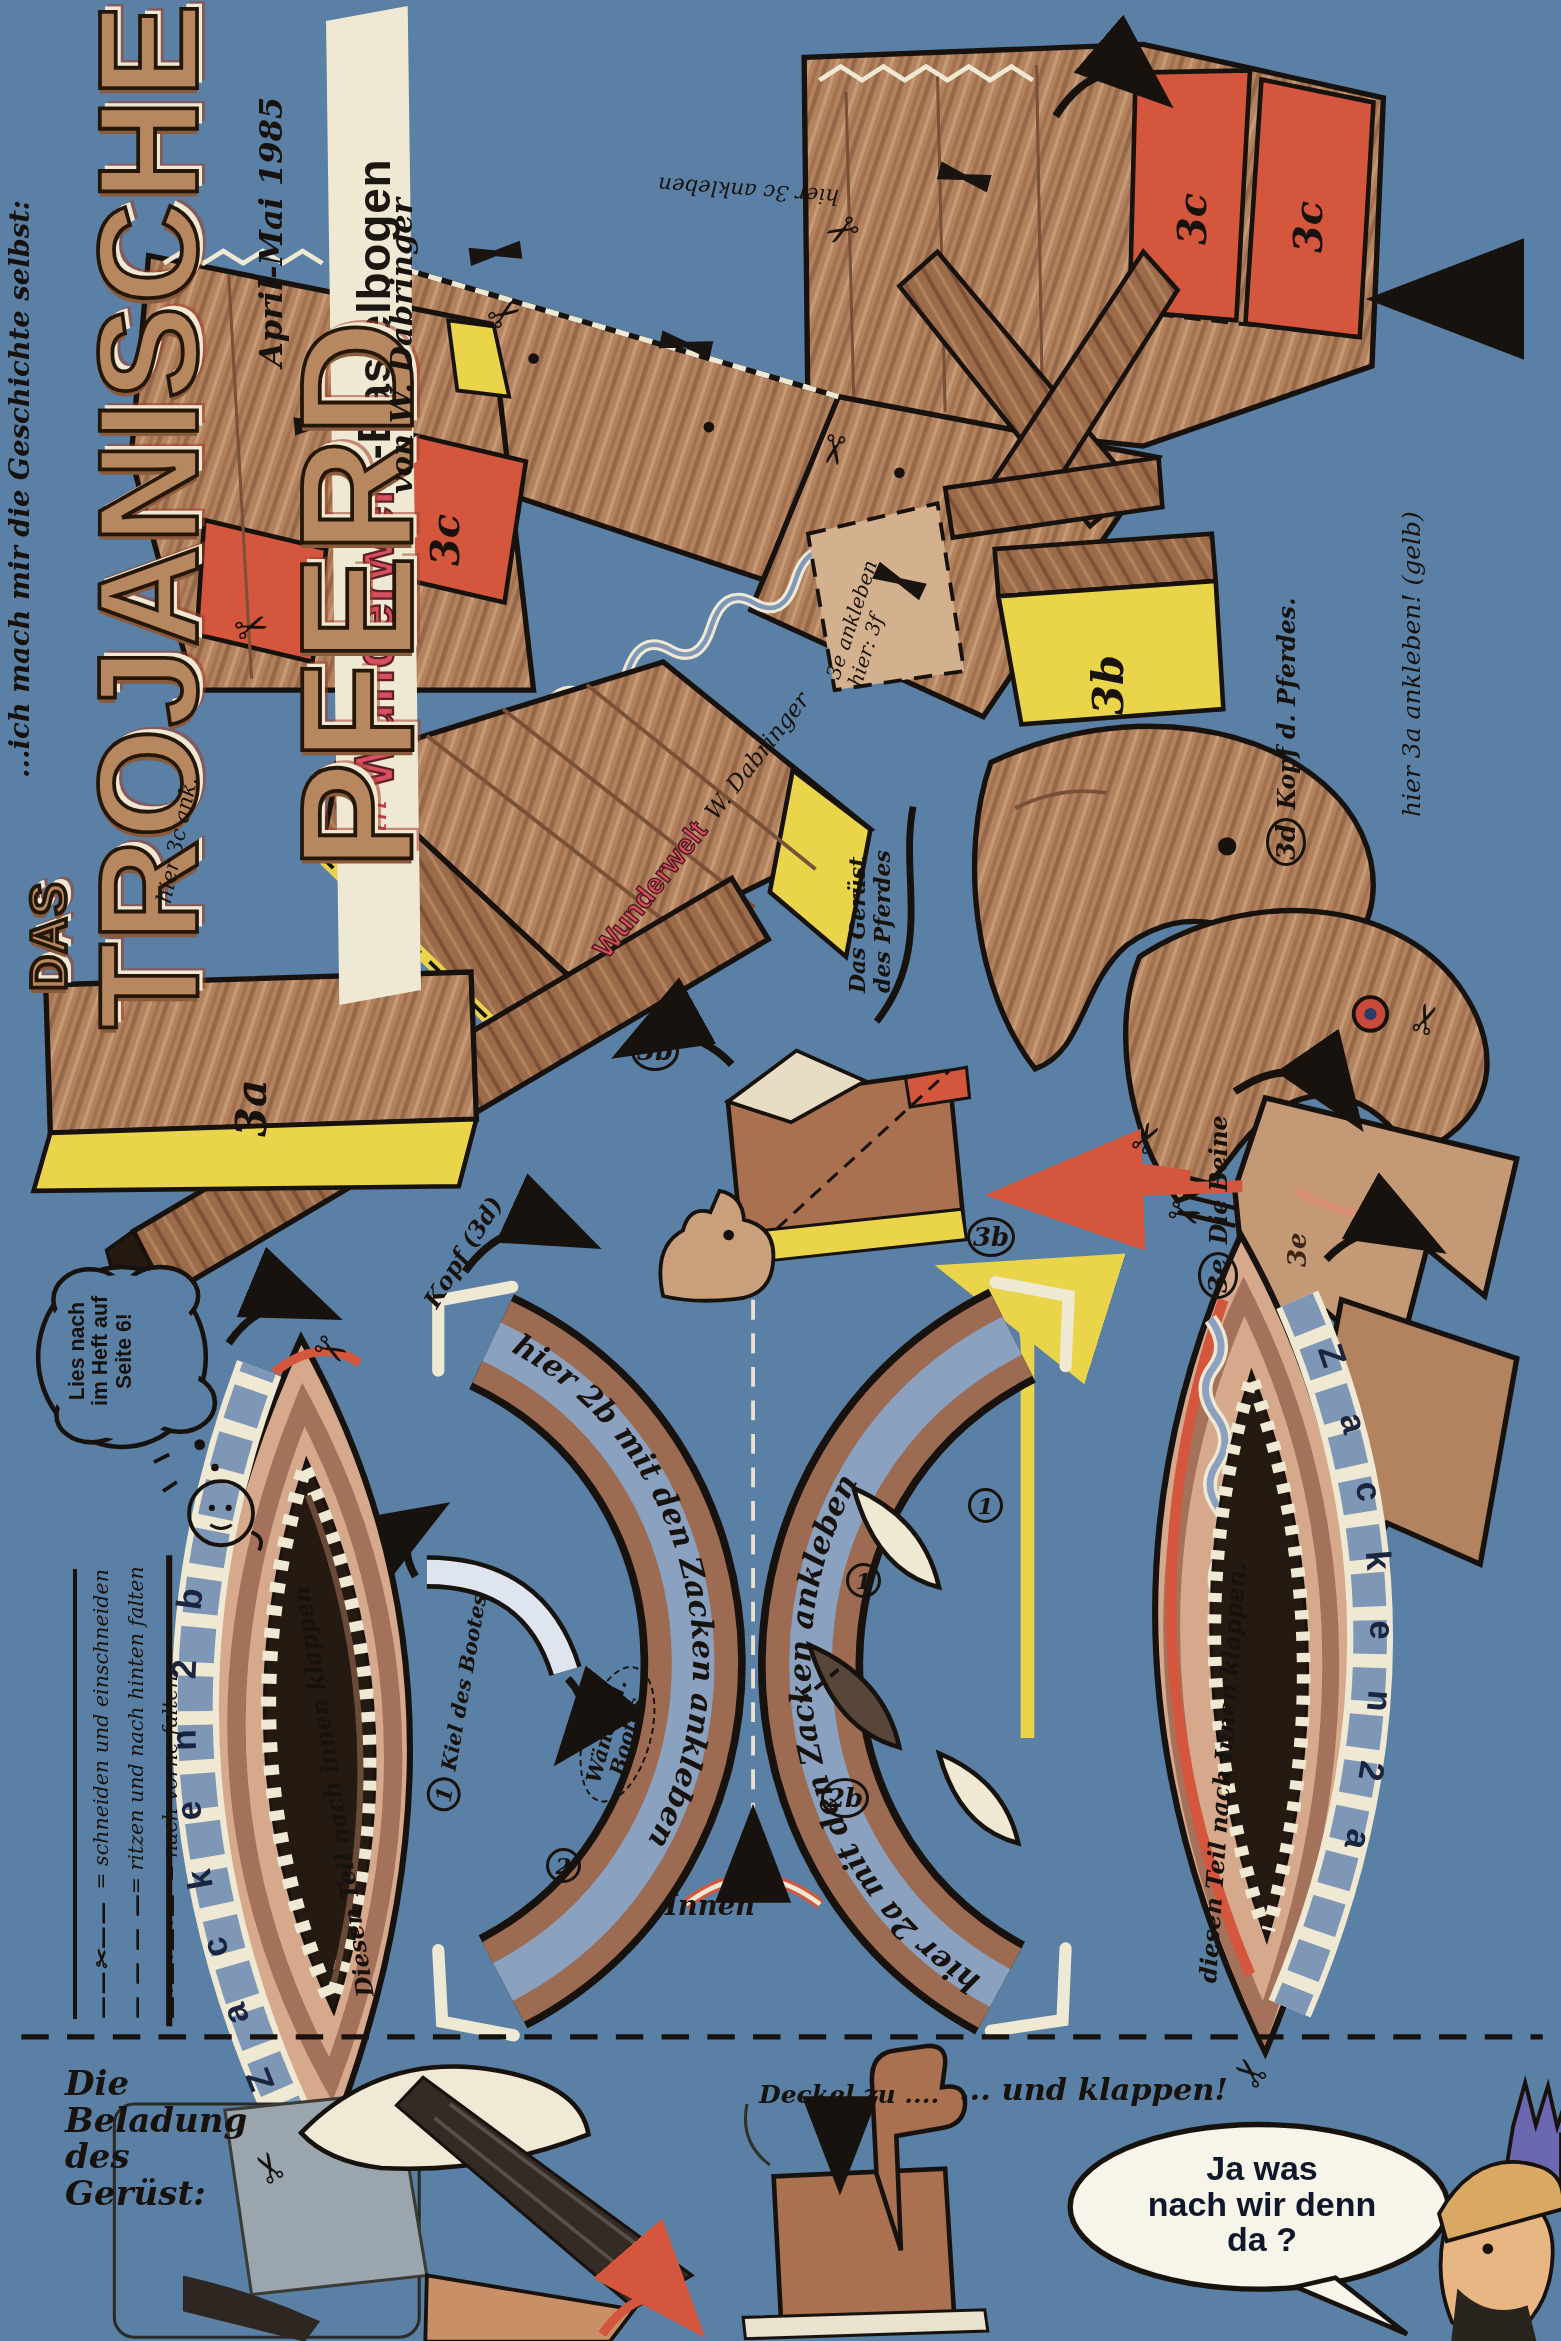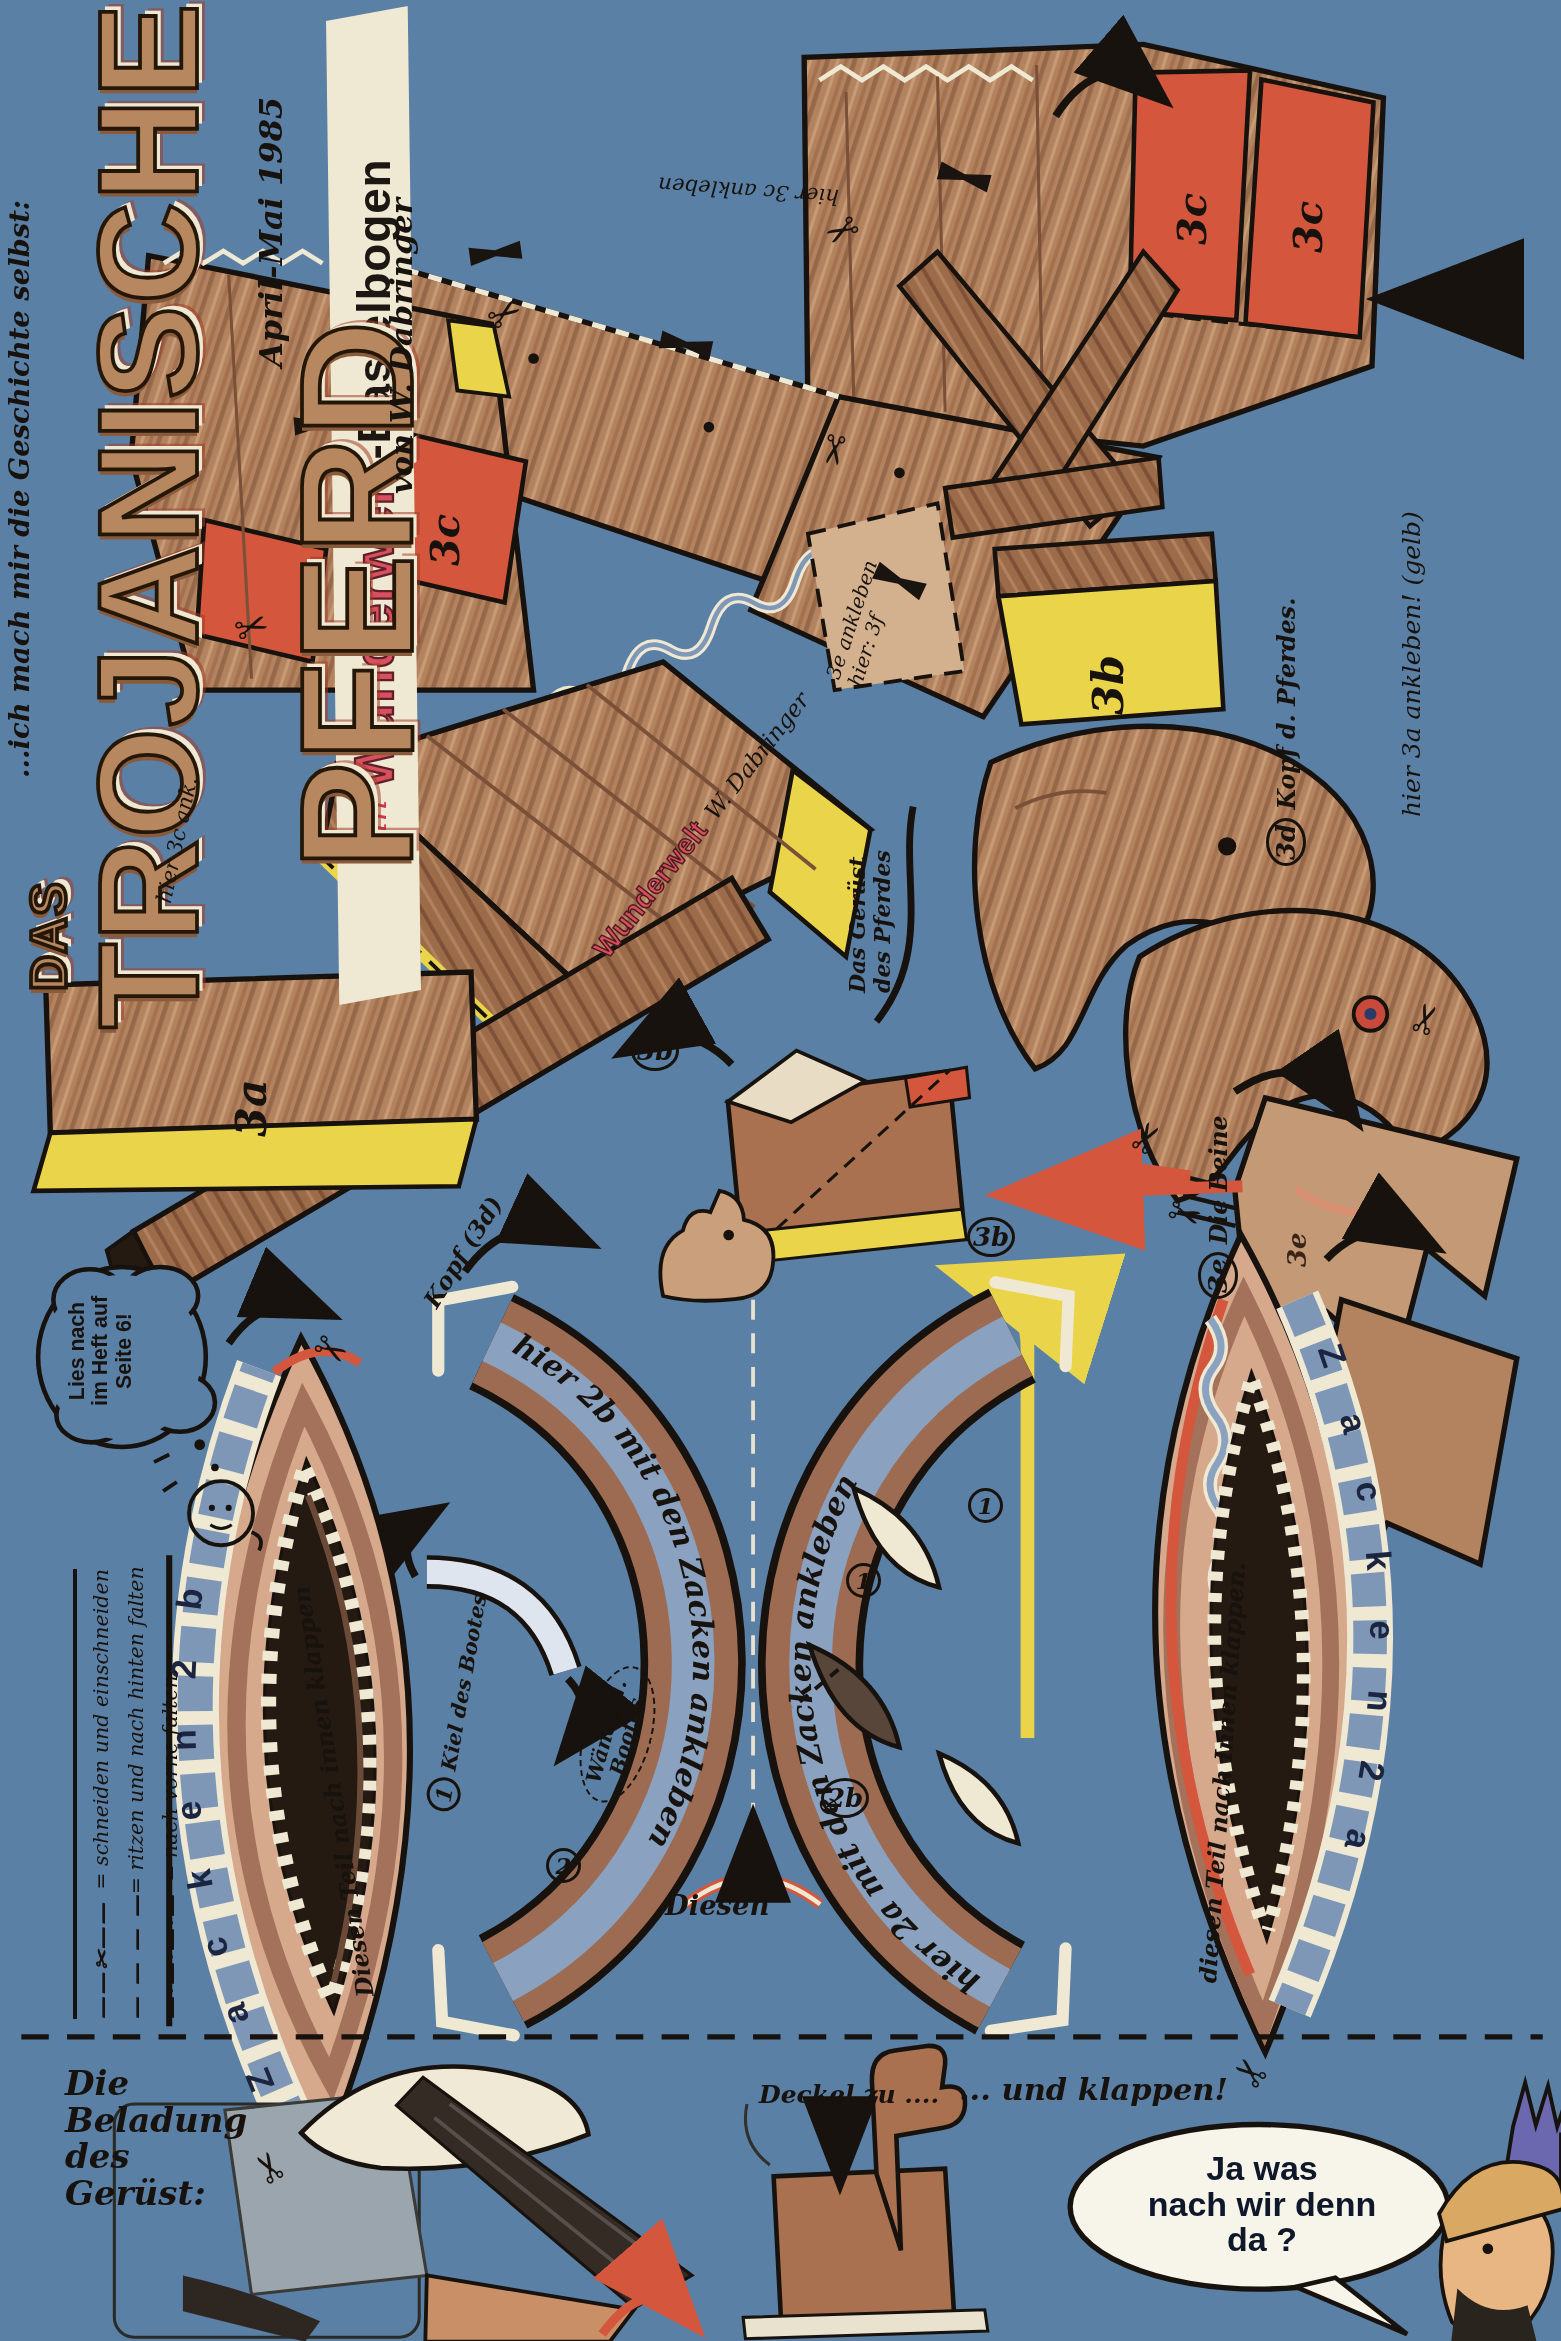--- a/index.html
+++ b/index.html
@@ -388,21 +388,21 @@
 </div>
 
 <div class="lbl hand waende" style="left:566px;top:1793px;font-weight:bold;transform:rotate(-75deg);transform-origin:0 0;">
   <span>Wände d.</span><br>
   <span>Bootes</span>
 </div>
 <div class="lbl" style="left:546px;top:1848px;">
   <span class="circ" style="min-width:35px;height:35px;font-size:23px;">2</span>
 </div>
 
-<div class="lbl hand" style="left:665px;top:1889px;font-size:27.4px;font-weight:bold;">Diesen</div>
+<div class="lbl hand" style="left:665px;top:1889px;font-size:27.4px;font-weight:bold;">Innen</div>
 
 <div class="lbl hand" style="left:352px;top:1999px;width:602px;font-size:23.6px;font-weight:bold;transform:rotate(-99deg);transform-origin:0 0;">Diesen Teil nach innen klappen</div>
 <div class="lbl hand" style="left:1194px;top:1982px;width:633px;font-size:23.6px;font-weight:bold;transform:rotate(-86deg);transform-origin:0 0;">diesen Teil nach Innen klappen.</div>
 
 <div class="lbl num vt" style="left:1168px;top:245px;width:91px;font-size:40px;">3c</div>
 <div class="lbl num vt" style="left:1284px;top:253px;width:91px;font-size:40px;">3c</div>
 <div class="lbl num vt" style="left:421px;top:566px;width:91px;font-size:40px;">3c</div>
 <div class="lbl num vt" style="left:1083px;top:715px;width:99px;font-size:43px;">3b</div>
 <div class="lbl num vt" style="left:226px;top:1137px;width:99px;font-size:43px;">3a</div>
 <div class="lbl num vt" style="left:1282px;top:1267px;width:69px;font-size:26px;color:#3a2418;">3e</div>

